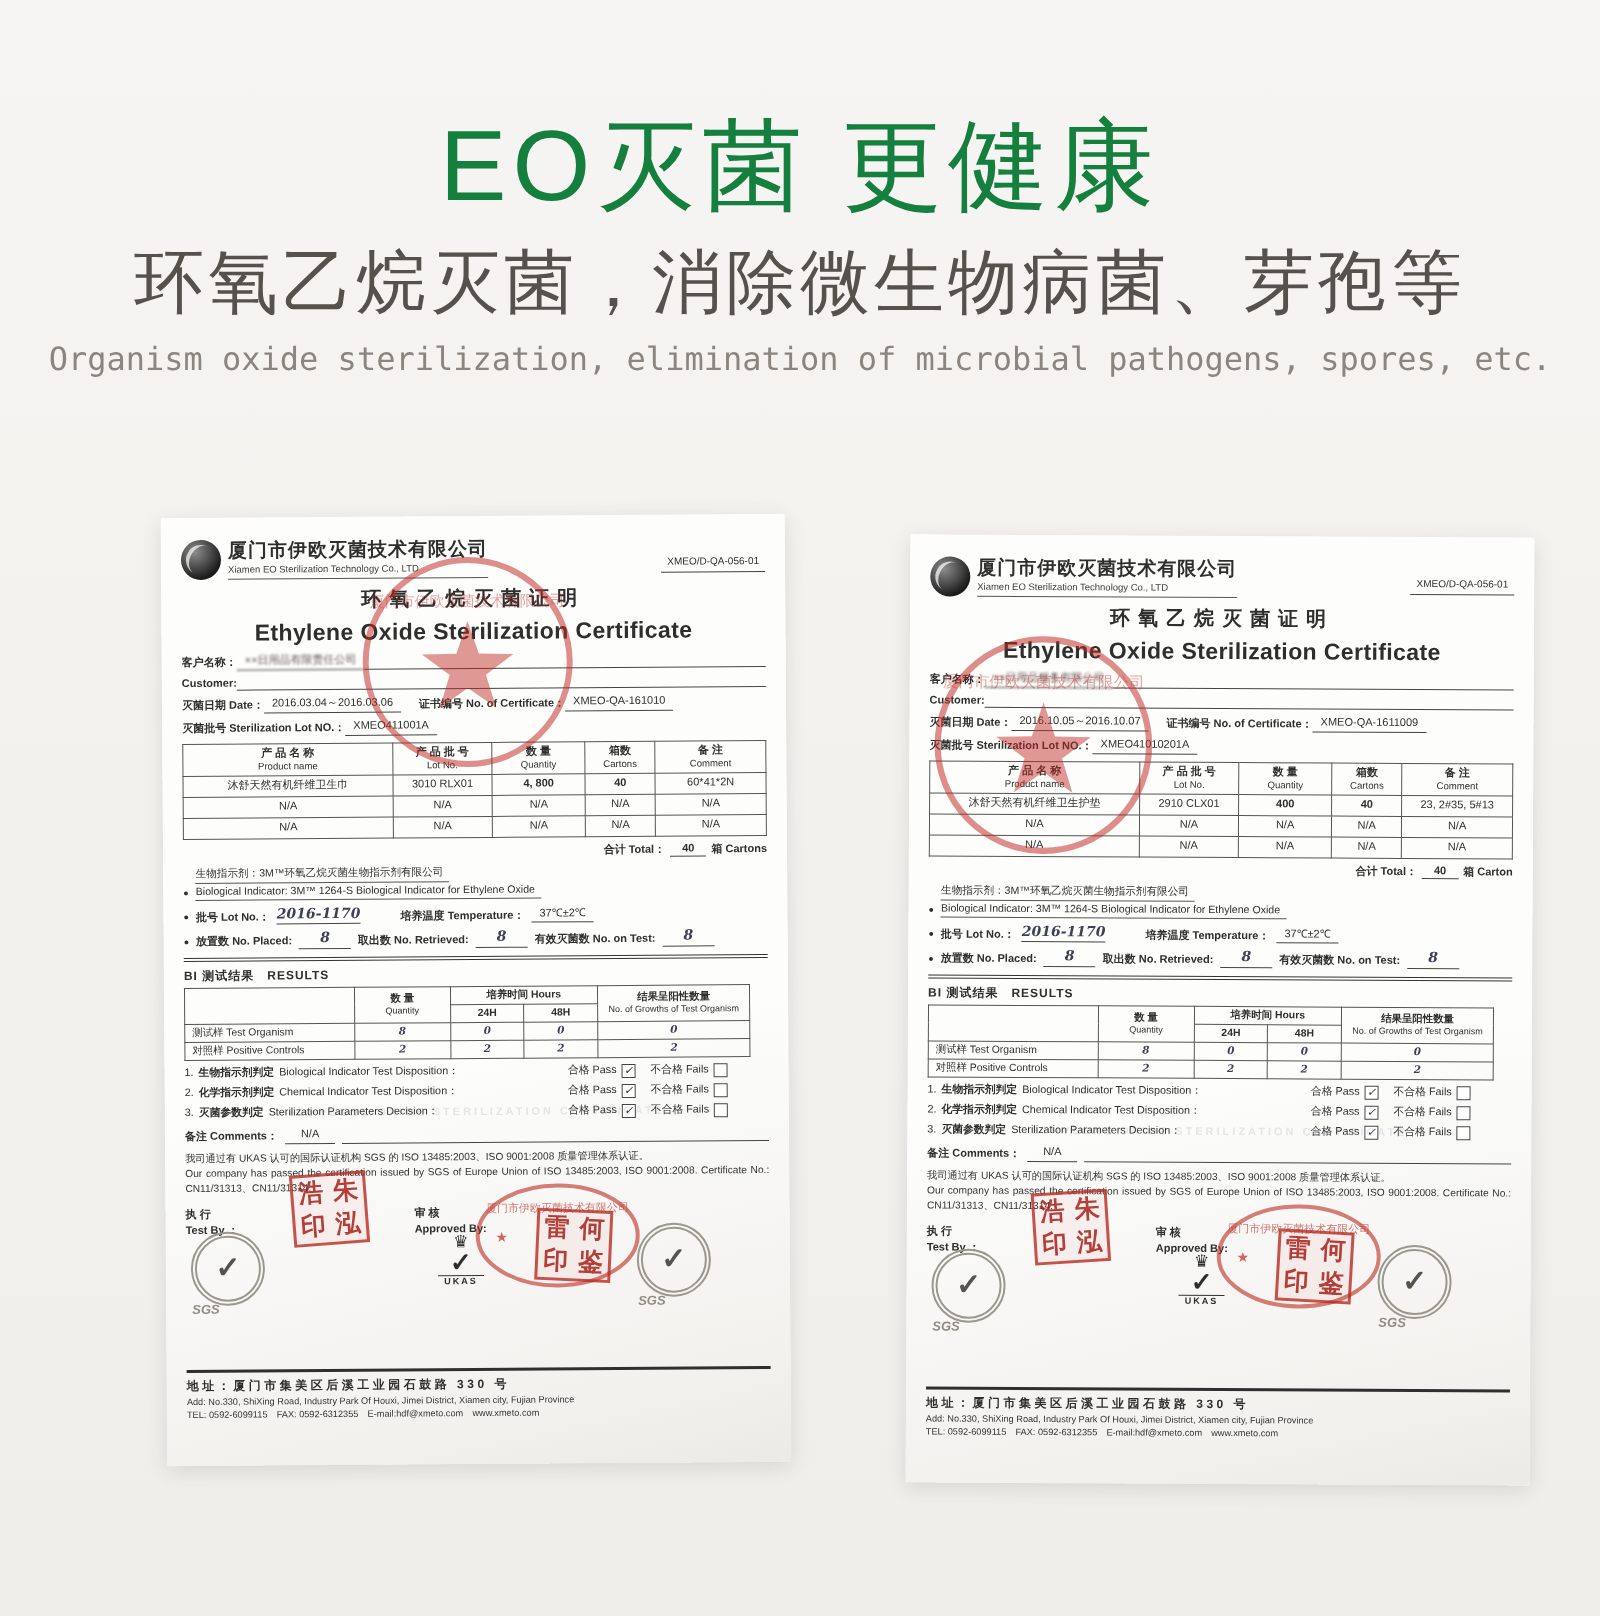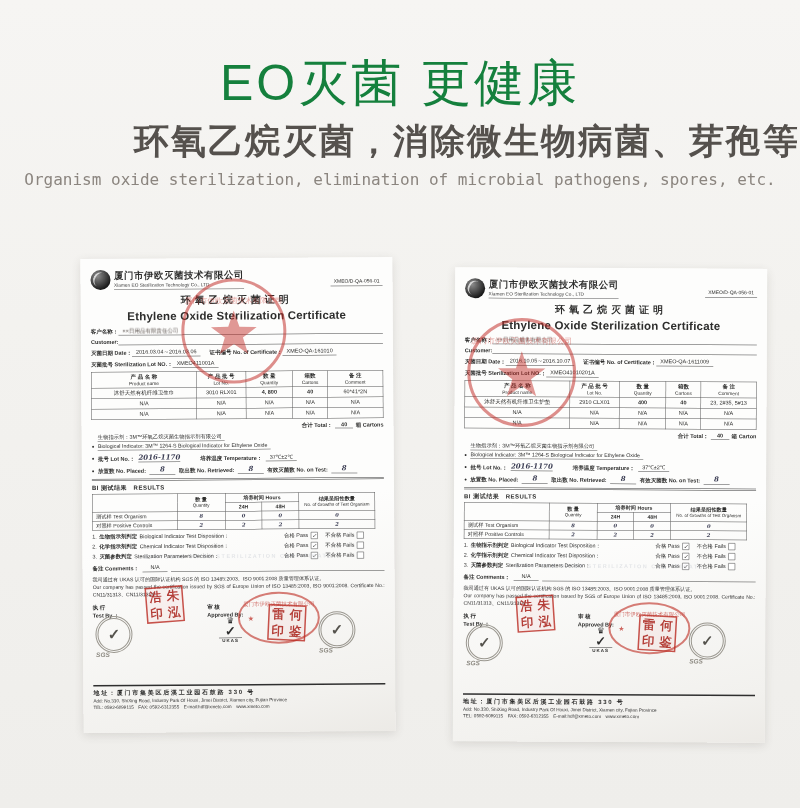--- a/index.html
+++ b/index.html
@@ -2,22 +2,22 @@
 <html><head>
 <meta charset="utf-8">
 <style>
   html,body{margin:0;padding:0;}
   body{width:800px;height:808px;position:relative;overflow:hidden;
        background:linear-gradient(180deg,#f6f5f3 0%,#f3f2ef 40%,#efeeeb 100%);
        font-family:"Liberation Sans",sans-serif;}
   
   .h1{position:absolute;top:50px;left:0;width:100%;text-align:center;
       font-size:50px;font-weight:400;color:#15803d;letter-spacing:3px;}
-  .h2{position:absolute;top:118px;left:0;width:100%;text-align:right;
-      font-size:35px;font-weight:700;color:#55514d;letter-spacing:2px;}
+  .h2{position:absolute;top:118px;left:0;width:100%;text-align:center;
+      font-size:35px;font-weight:400;color:#55514d;letter-spacing:2px;}
   .h3{position:absolute;top:170px;left:0;width:100%;text-align:center;
       font-size:16px;color:#8b857f;font-family:"DejaVu Sans Mono",monospace;}
   
   .cert-slot{position:absolute;width:314px;height:476px;}
   .cert-slot[data-cert-slot="0"]{left:82px;top:258px;transform:rotate(-0.4deg);}
   .cert-slot[data-cert-slot="1"]{left:454px;top:268px;transform:rotate(0.3deg);}
   .cert{width:624px;height:948px;transform:scale(.5);transform-origin:0 0;
         background:linear-gradient(168deg,#fdfdfc 55%,#f2f1ee 90%,#eceae6);
         box-shadow:0 5px 20px rgba(70,66,58,.14);
         padding:22px 20px;box-sizing:border-box;position:relative;

